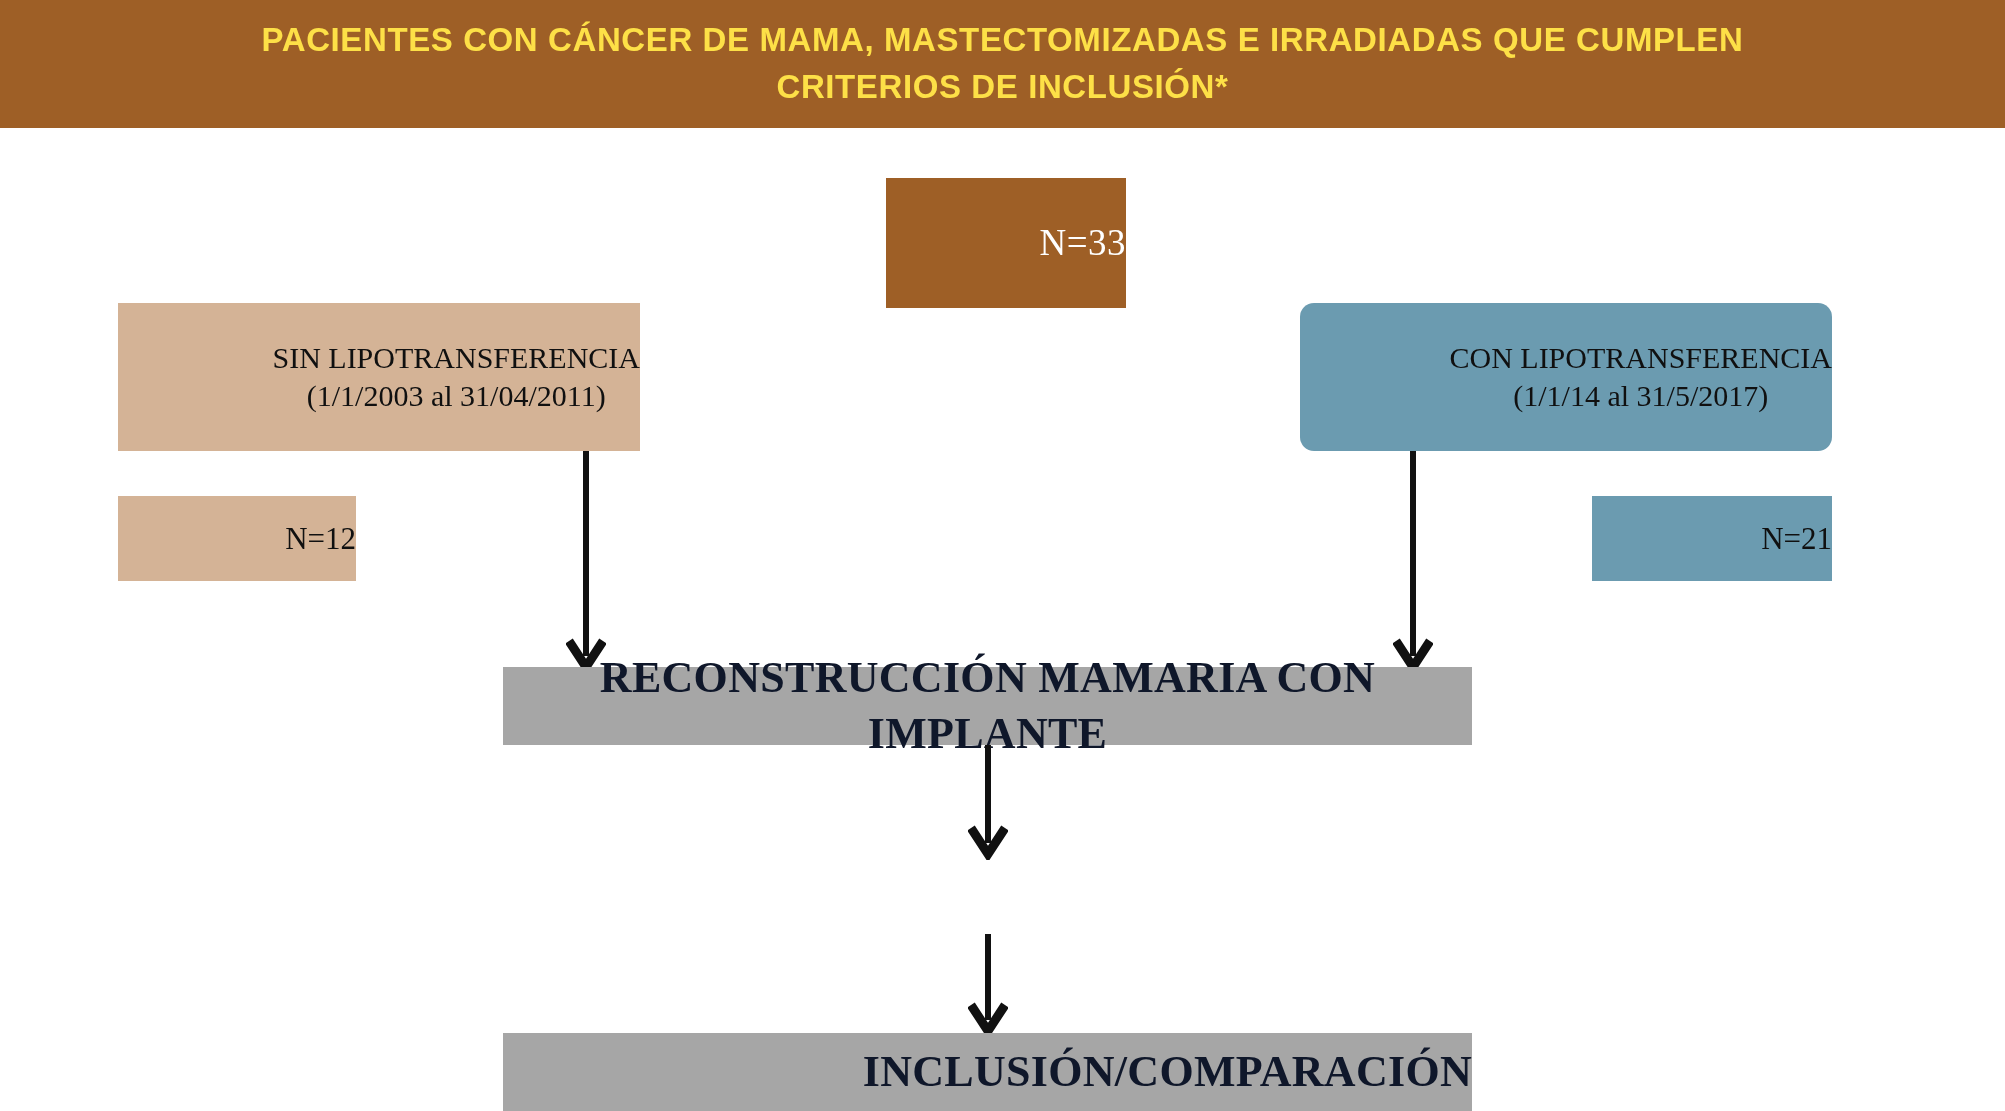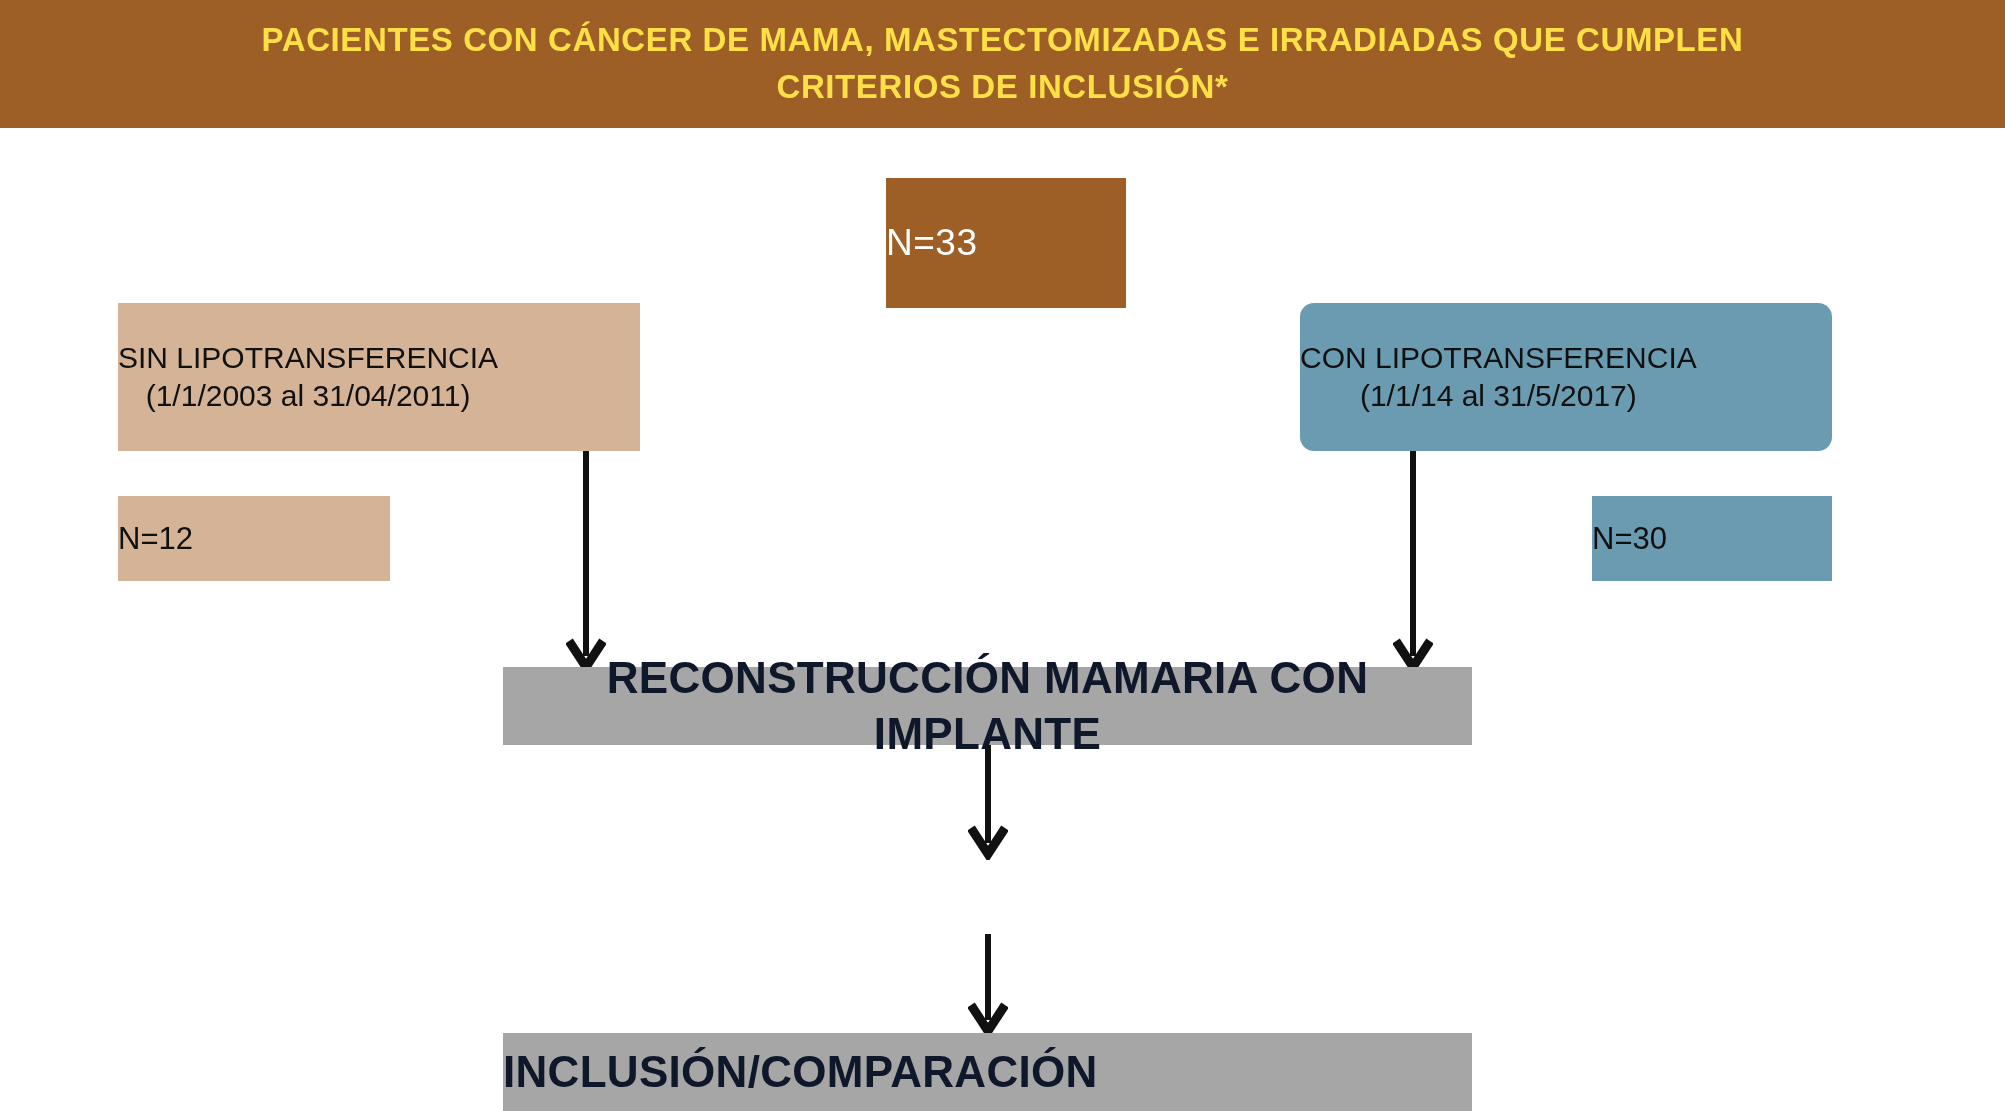--- a/index.html
+++ b/index.html
@@ -39,22 +39,23 @@
     text-align: center;
     width: 1560px;
   }
 
   
   .box {
     position: absolute;
     box-sizing: border-box;
     display: flex;
     align-items: center;
-    justify-content: flex-start;
+    justify-content: flex-end;
     text-align: center;
+    font-family: Liberation Serif, serif;
   }
   .box .box-label {
     display: block;
     line-height: 1.28;
     white-space: pre-line;
   }
 
   
   .box-total {
     left: 886px;
@@ -80,21 +81,21 @@
   }
   .box-left-group .box-label {
     color: #101010;
     font-size: 30px;
     font-weight: 400;
   }
 
   .box-left-n {
     left: 118px;
     top: 496px;
-    width: 272px;
+    width: 238px;
     height: 85px;
     background: #D4B396;
   }
   .box-left-n .box-label {
     color: #101010;
     font-size: 31px;
     font-weight: 400;
   }
 
   
@@ -178,21 +179,21 @@
   <div class="box box-left-n">
     <span class="box-label">N=12</span>
   </div>
 
   <div class="box box-right-group">
     <span class="box-label">CON LIPOTRANSFERENCIA
 (1/1/14 al 31/5/2017)</span>
   </div>
 
   <div class="box box-right-n">
-    <span class="box-label">N=30</span>
+    <span class="box-label">N=21</span>
   </div>
 
   <div class="arrow" style="left:583px; top:451px; width:6px; height:220px;">
     <div class="arrow-line" style="height:205px;"></div>
     <svg class="arrow-head" width="40" height="36" viewBox="0 0 40 36" style="top:186px;">
       <polyline points="3,4 20,30 37,4" fill="none" stroke="#111111" stroke-width="9" stroke-linecap="butt" stroke-linejoin="miter"></polyline>
     </svg>
   </div>
 
   <div class="arrow" style="left:1410px; top:451px; width:6px; height:220px;">

